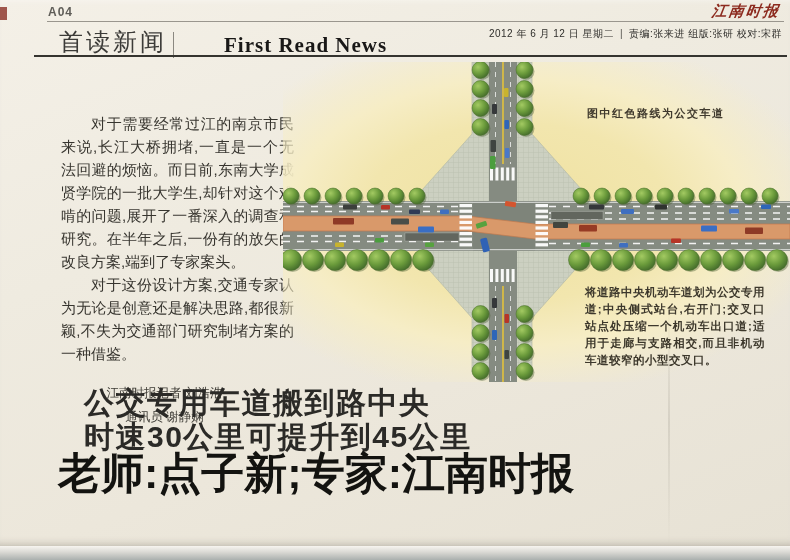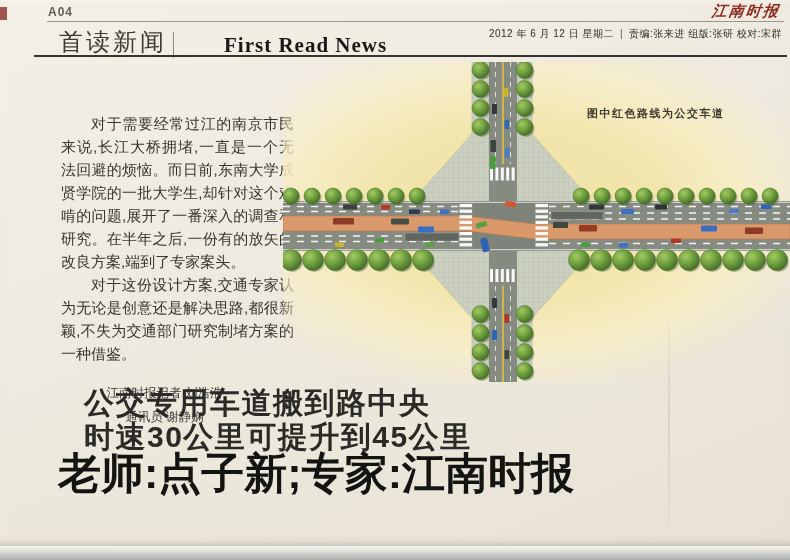--- a/index.html
+++ b/index.html
@@ -327,20 +327,21 @@
         <rect x="193" y="160.5" width="11" height="5" rx="1" fill="#57a23f" transform="rotate(-18 198 163)"></rect>
         <rect x="198.5" y="176" width="7" height="14" rx="1.5" fill="#2f62b5" transform="rotate(-14 202 183)"></rect>
         <rect x="209" y="236" width="5" height="10" rx="1" fill="#35383a"></rect>
         <rect x="221.5" y="252" width="4.5" height="9" rx="1" fill="#b63527"></rect>
         <rect x="209" y="268" width="5" height="10" rx="1" fill="#2e66b8"></rect>
         <rect x="221.5" y="288" width="4.5" height="9" rx="1" fill="#3f4440"></rect>
       </g>
     </svg>
 
     <div class="cap-top">图中红色路线为公交车道</div>
+    <div class="cap-bottom">将道路中央机动车道划为公交专用道;中央侧式站台,右开门;交叉口站点处压缩一个机动车出口道;适用于走廊与支路相交,而且非机动车道较窄的小型交叉口。</div>
   </div>
 
   <div class="kicker">
     <div>公交专用车道搬到路中央</div>
     <div>时速30公里可提升到45公里</div>
   </div>
 
   <div class="mainhead">
     <div>老师:点子新;专家:江南时报</div>
   </div>

